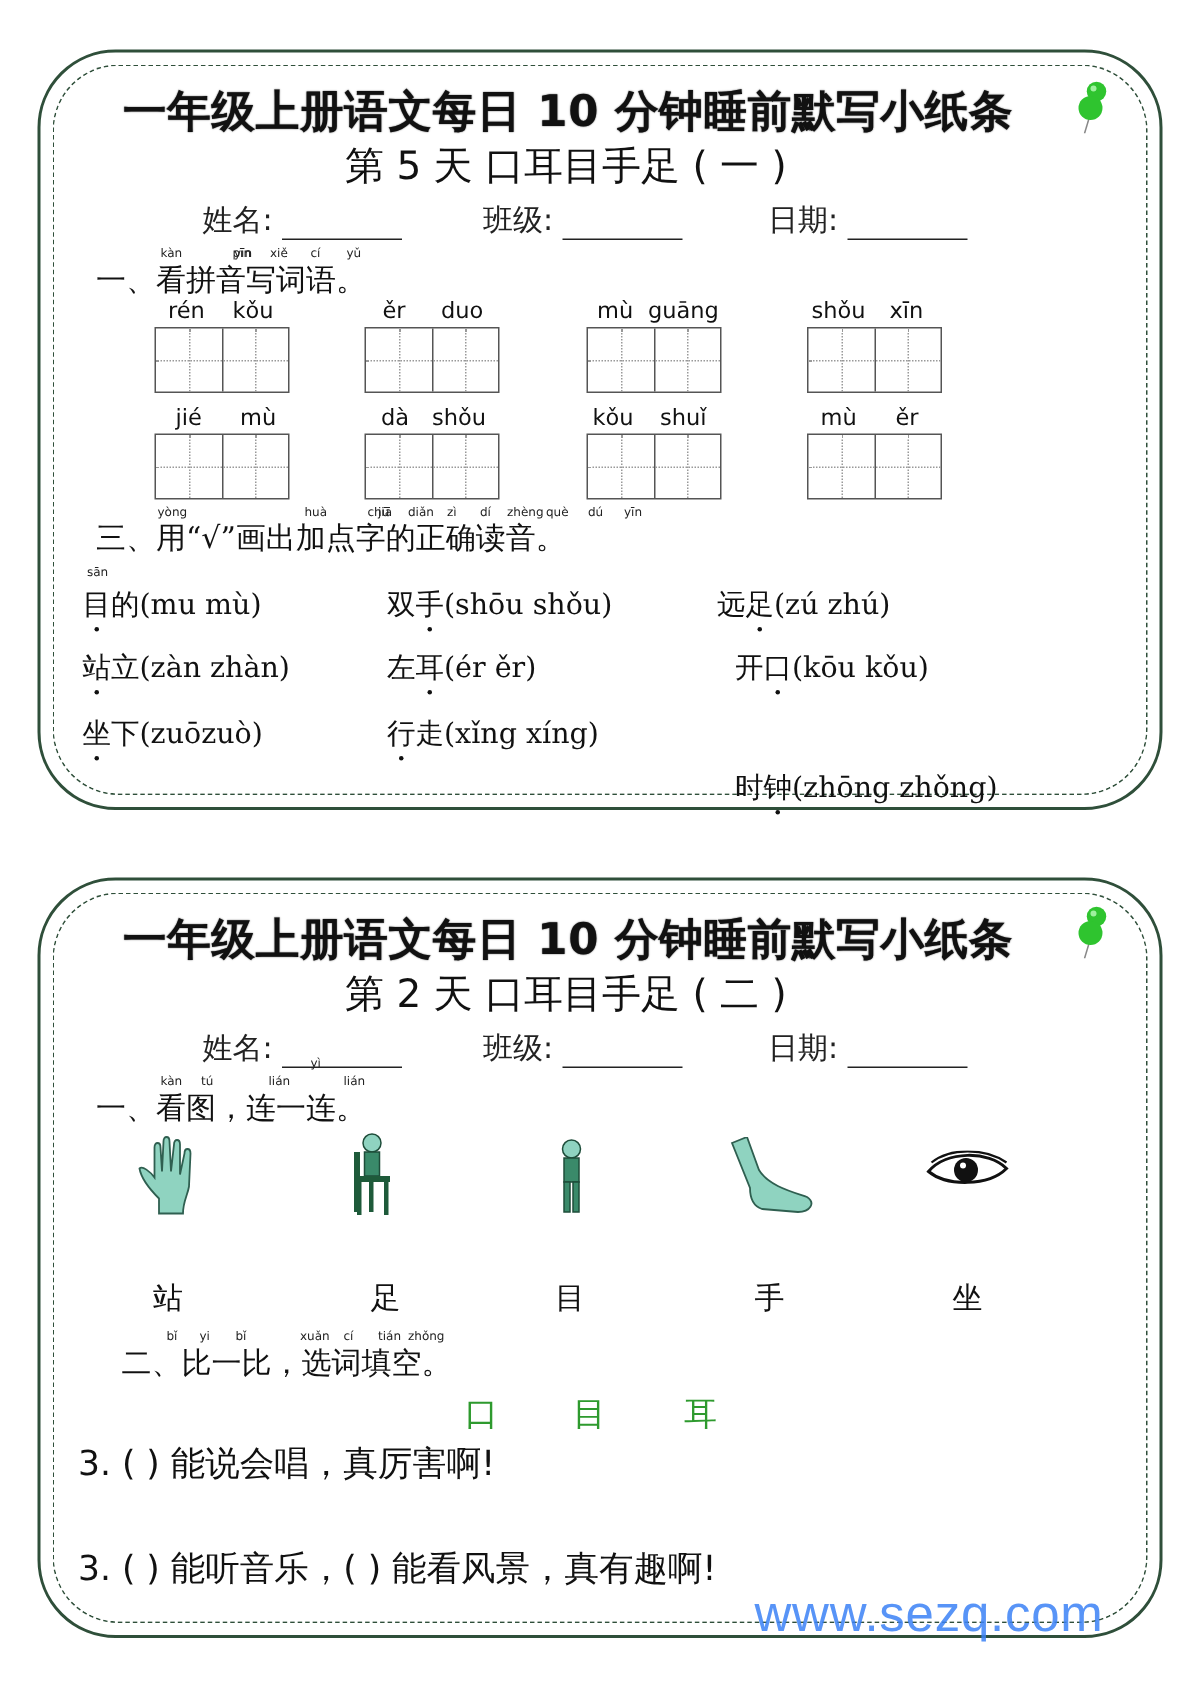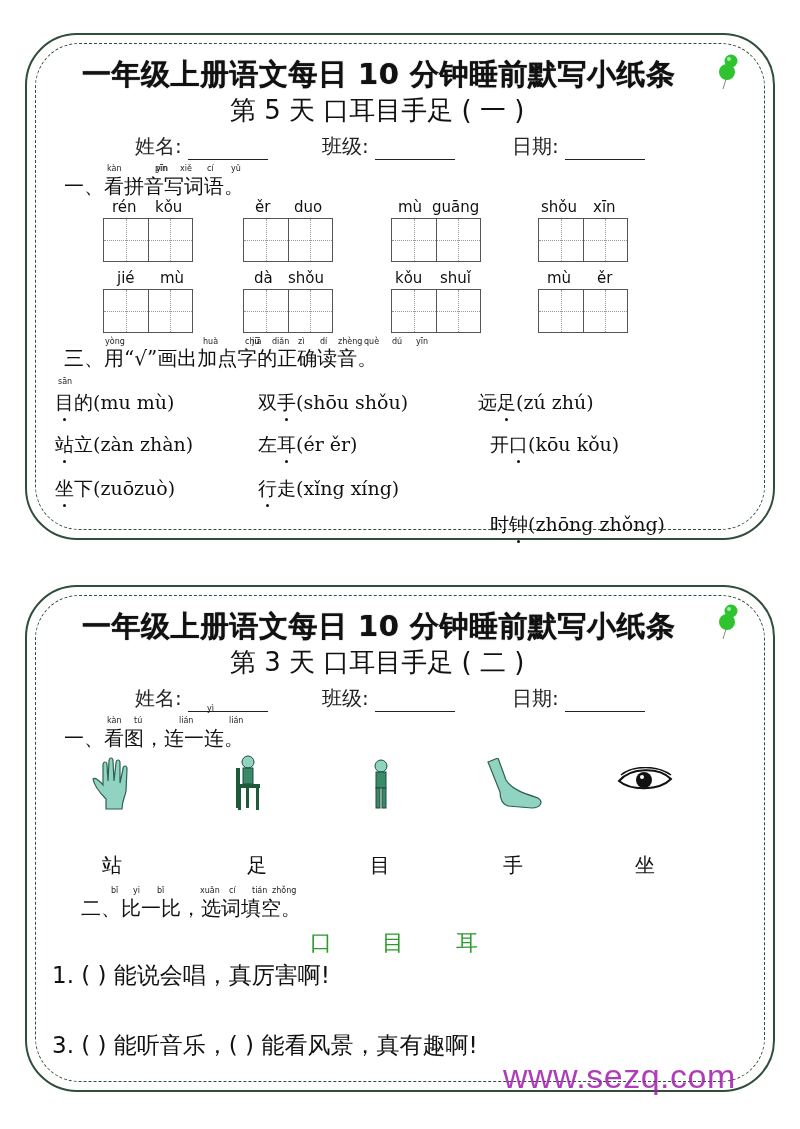--- a/index.html
+++ b/index.html
@@ -25,21 +25,21 @@
   .cell:last-child { border-right:none; }
   .cell::before { content:""; position:absolute; left:50%; top:0; bottom:0; border-left:1px dotted #999; }
   .cell::after { content:""; position:absolute; top:50%; left:0; right:0; border-top:1px dotted #999; }
   .item { font-size:19px; }
   .dot-char { position:relative; display:inline-block; }
   .dot-char::after { content:""; position:absolute; left:50%; bottom:-5px; width:3px; height:3px; margin-left:-1.5px; background:#111; border-radius:50%; }
   .pin { position:absolute; width:22px; height:36px; }
   .match-char { font-size:20px; }
   .green-word { color:#2e9a2e; font-size:22px; font-family:"DejaVu Sans", sans-serif; }
   .fill { font-family:"DejaVu Sans", sans-serif; font-size:23px; }
-  .watermark { font-family:"Liberation Sans", sans-serif; font-size:34px; color:#a21caf; opacity:0.85; letter-spacing:0.5px; }
+  .watermark { font-family:"Liberation Sans", sans-serif; font-size:34px; color:#3b82f6; opacity:0.85; letter-spacing:0.5px; }
   .pic { position:absolute; }
 </style>
 </head>
 <body>
 
 <div class="card card1">
   <div class="card-inner"></div>
 </div>
 
 <div class="abs title" style="left:82px; top:55px;">一年级上册语文每日 10 分钟睡前默写小纸条</div>
@@ -149,21 +149,21 @@
   <div class="card-inner"></div>
 </div>
 
 <div class="abs title" style="left:82px; top:607px;">一年级上册语文每日 10 分钟睡前默写小纸条</div>
 <svg class="pin" style="left:717px; top:603px;" viewBox="0 0 22 36">
   <line x1="9" y1="26" x2="6" y2="36" stroke="#888" stroke-width="1"></line>
   <circle cx="14" cy="8" r="6.5" fill="#2fc42f"></circle>
   <circle cx="10" cy="19" r="8" fill="#2fc42f"></circle>
   <circle cx="12" cy="6" r="2" fill="#9ef09e"></circle>
 </svg>
-<div class="abs subtitle" style="left:230px; top:645px;">第 3 天  口耳目手足 ( 二 )</div>
+<div class="abs subtitle" style="left:230px; top:645px;">第 2 天  口耳目手足 ( 二 )</div>
 
 <div class="abs fieldlabel" style="left:135px; top:685px;"><span>姓名:</span><span class="blank"></span></div>
 <div class="abs fieldlabel" style="left:322px; top:685px;"><span>班级:</span><span class="blank"></span></div>
 <div class="abs fieldlabel" style="left:512px; top:685px;"><span>日期:</span><span class="blank"></span></div>
 
 <span class="py-small" style="left:107px; top:716px;">kàn</span>
 <span class="py-small" style="left:134px; top:716px;">tú</span>
 <span class="py-small" style="left:179px; top:716px;">lián</span>
 <span class="py-small" style="left:207px; top:704px;">yì</span>
 <span class="py-small" style="left:229px; top:716px;">lián</span>
@@ -209,16 +209,16 @@
 <span class="py-small" style="left:200px; top:886px;">xuǎn</span>
 <span class="py-small" style="left:229px; top:886px;">cí</span>
 <span class="py-small" style="left:252px; top:886px;">tián</span>
 <span class="py-small" style="left:272px; top:886px;">zhǒng</span>
 <div class="abs section" style="left:71px; top:895px;">二、比一比，选词填空。</div>
 
 <div class="abs green-word" style="left:310px; top:928px;">口</div>
 <div class="abs green-word" style="left:382px; top:928px;">目</div>
 <div class="abs green-word" style="left:456px; top:928px;">耳</div>
 
-<div class="abs fill" style="left:52px; top:960px;">1. (       ) 能说会唱，真厉害啊!</div>
+<div class="abs fill" style="left:52px; top:960px;">3. (       ) 能说会唱，真厉害啊!</div>
 <div class="abs fill" style="left:52px; top:1030px;">3. (      ) 能听音乐，(      ) 能看风景，真有趣啊!</div>
 
 <div class="abs watermark" style="left:503px; top:1057px;">www.sezq.com</div>
 
 </body></html>

